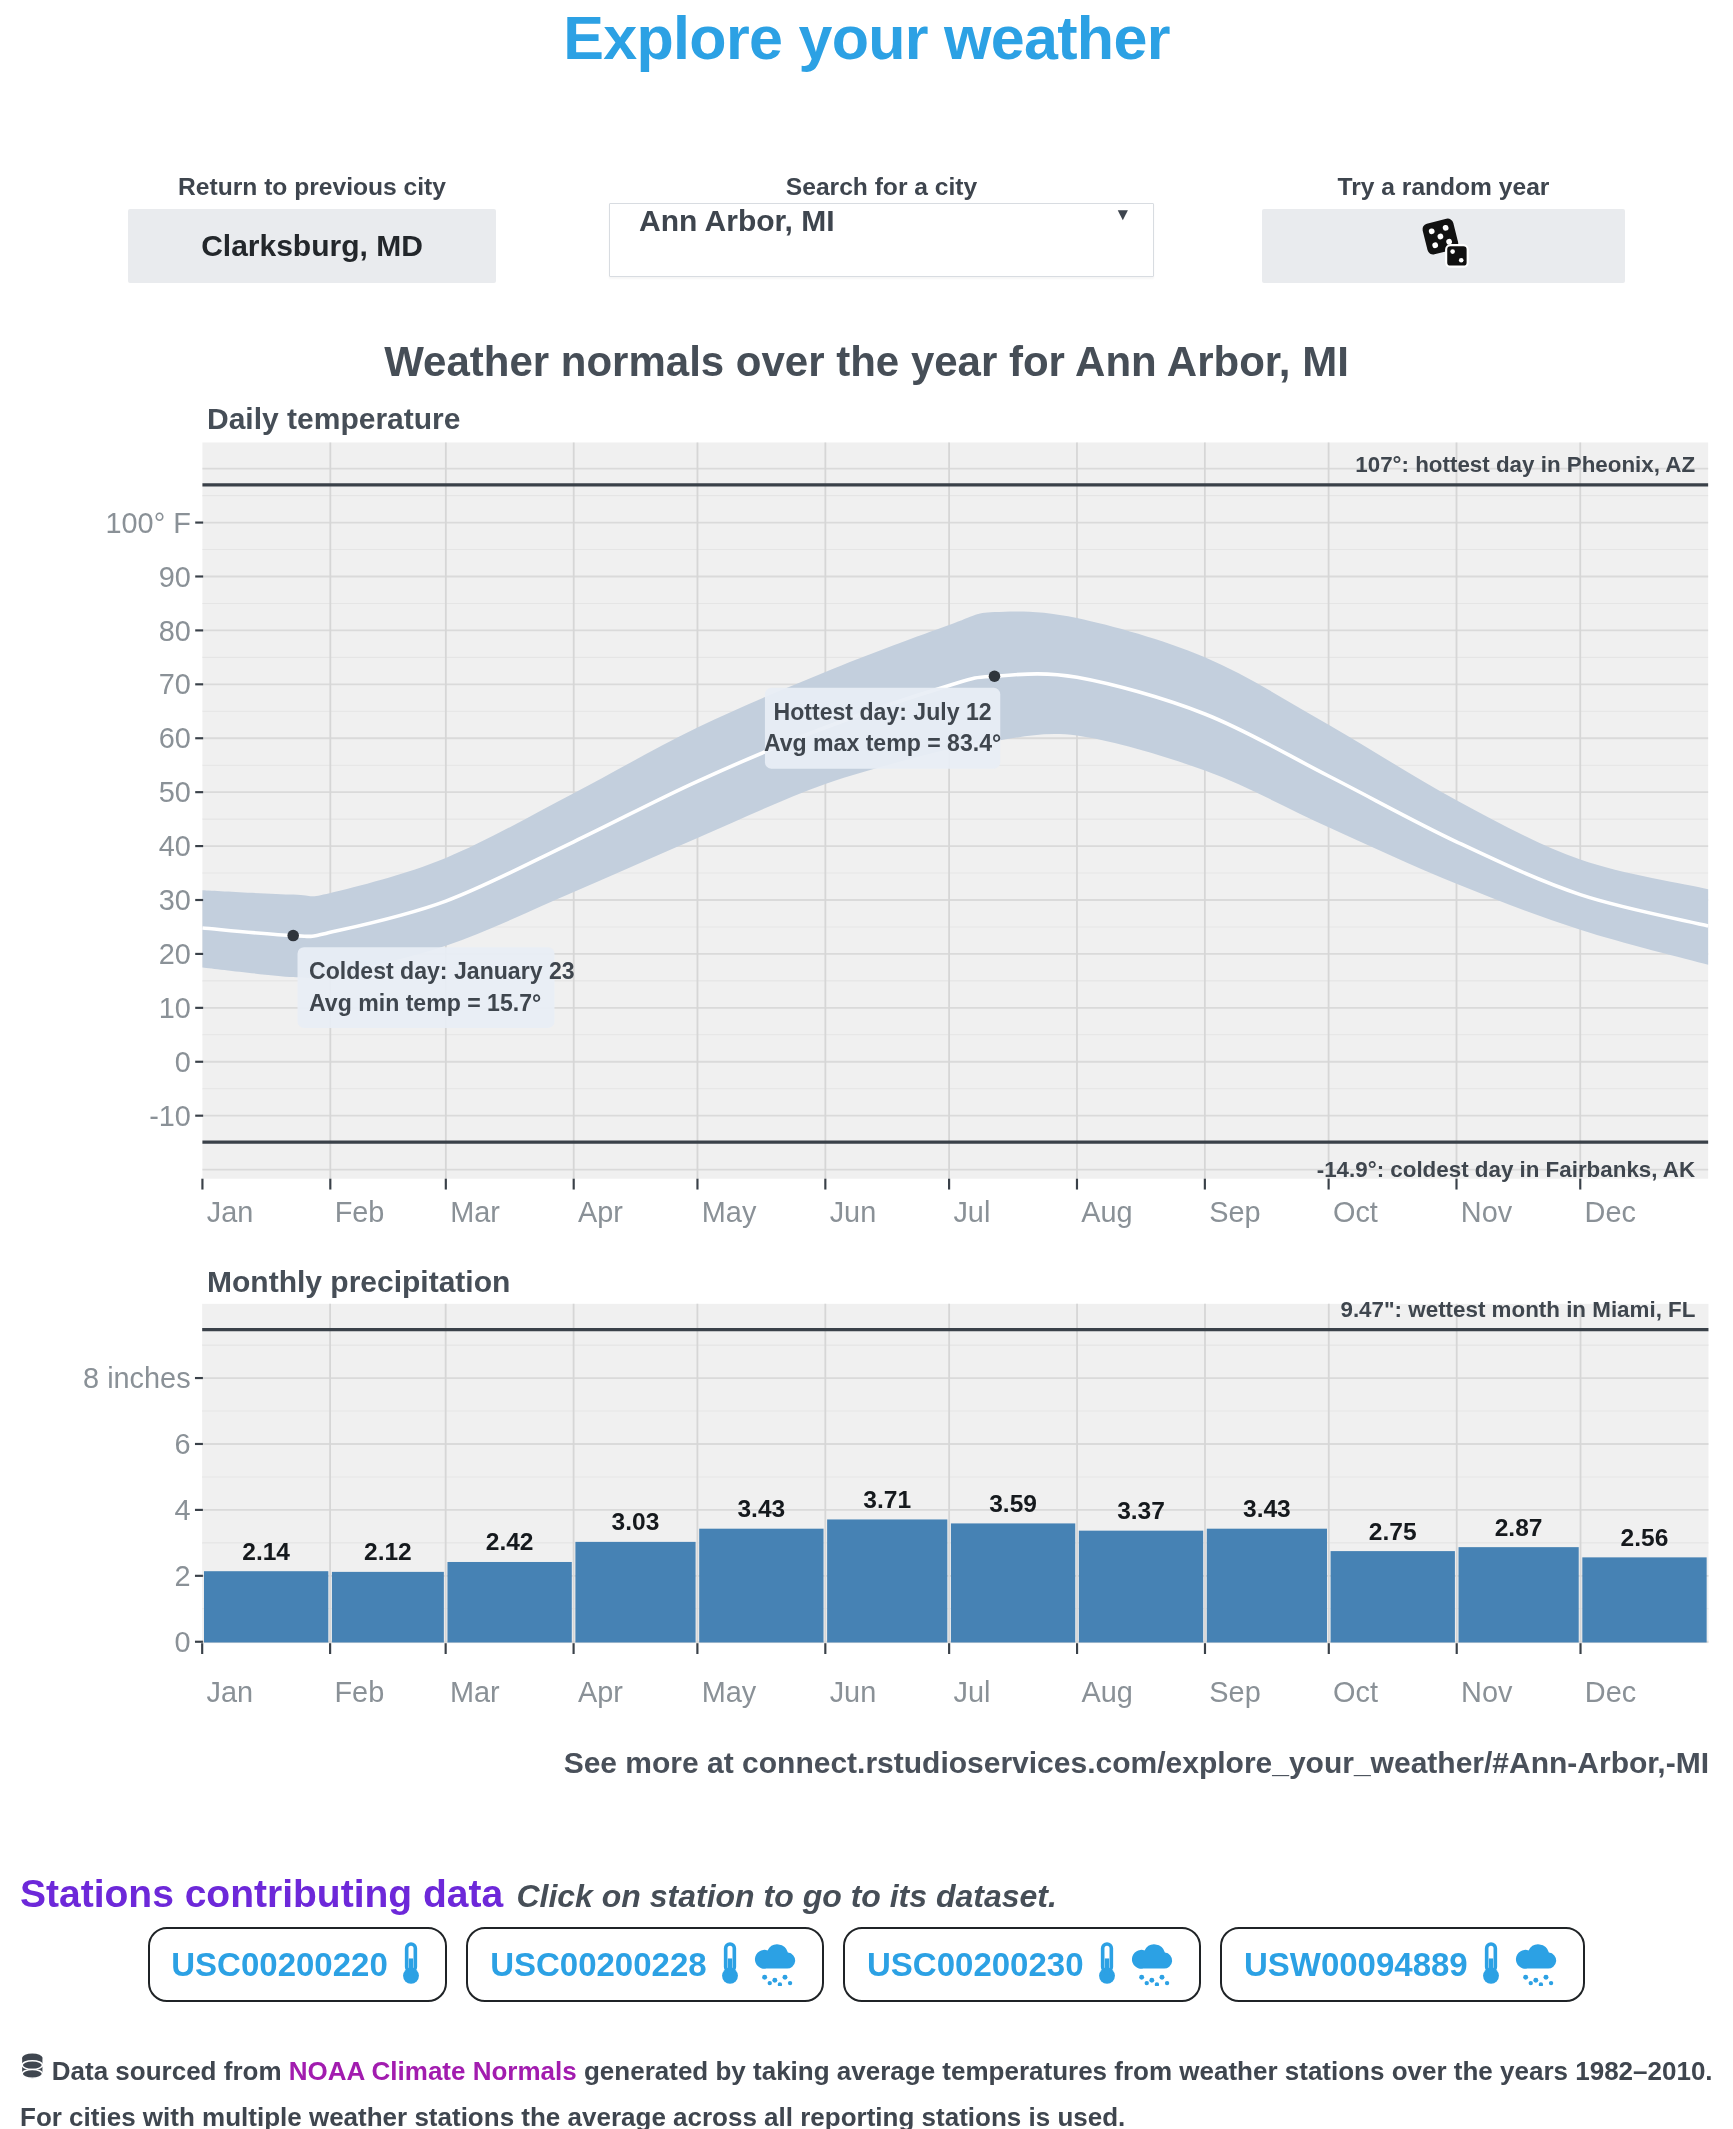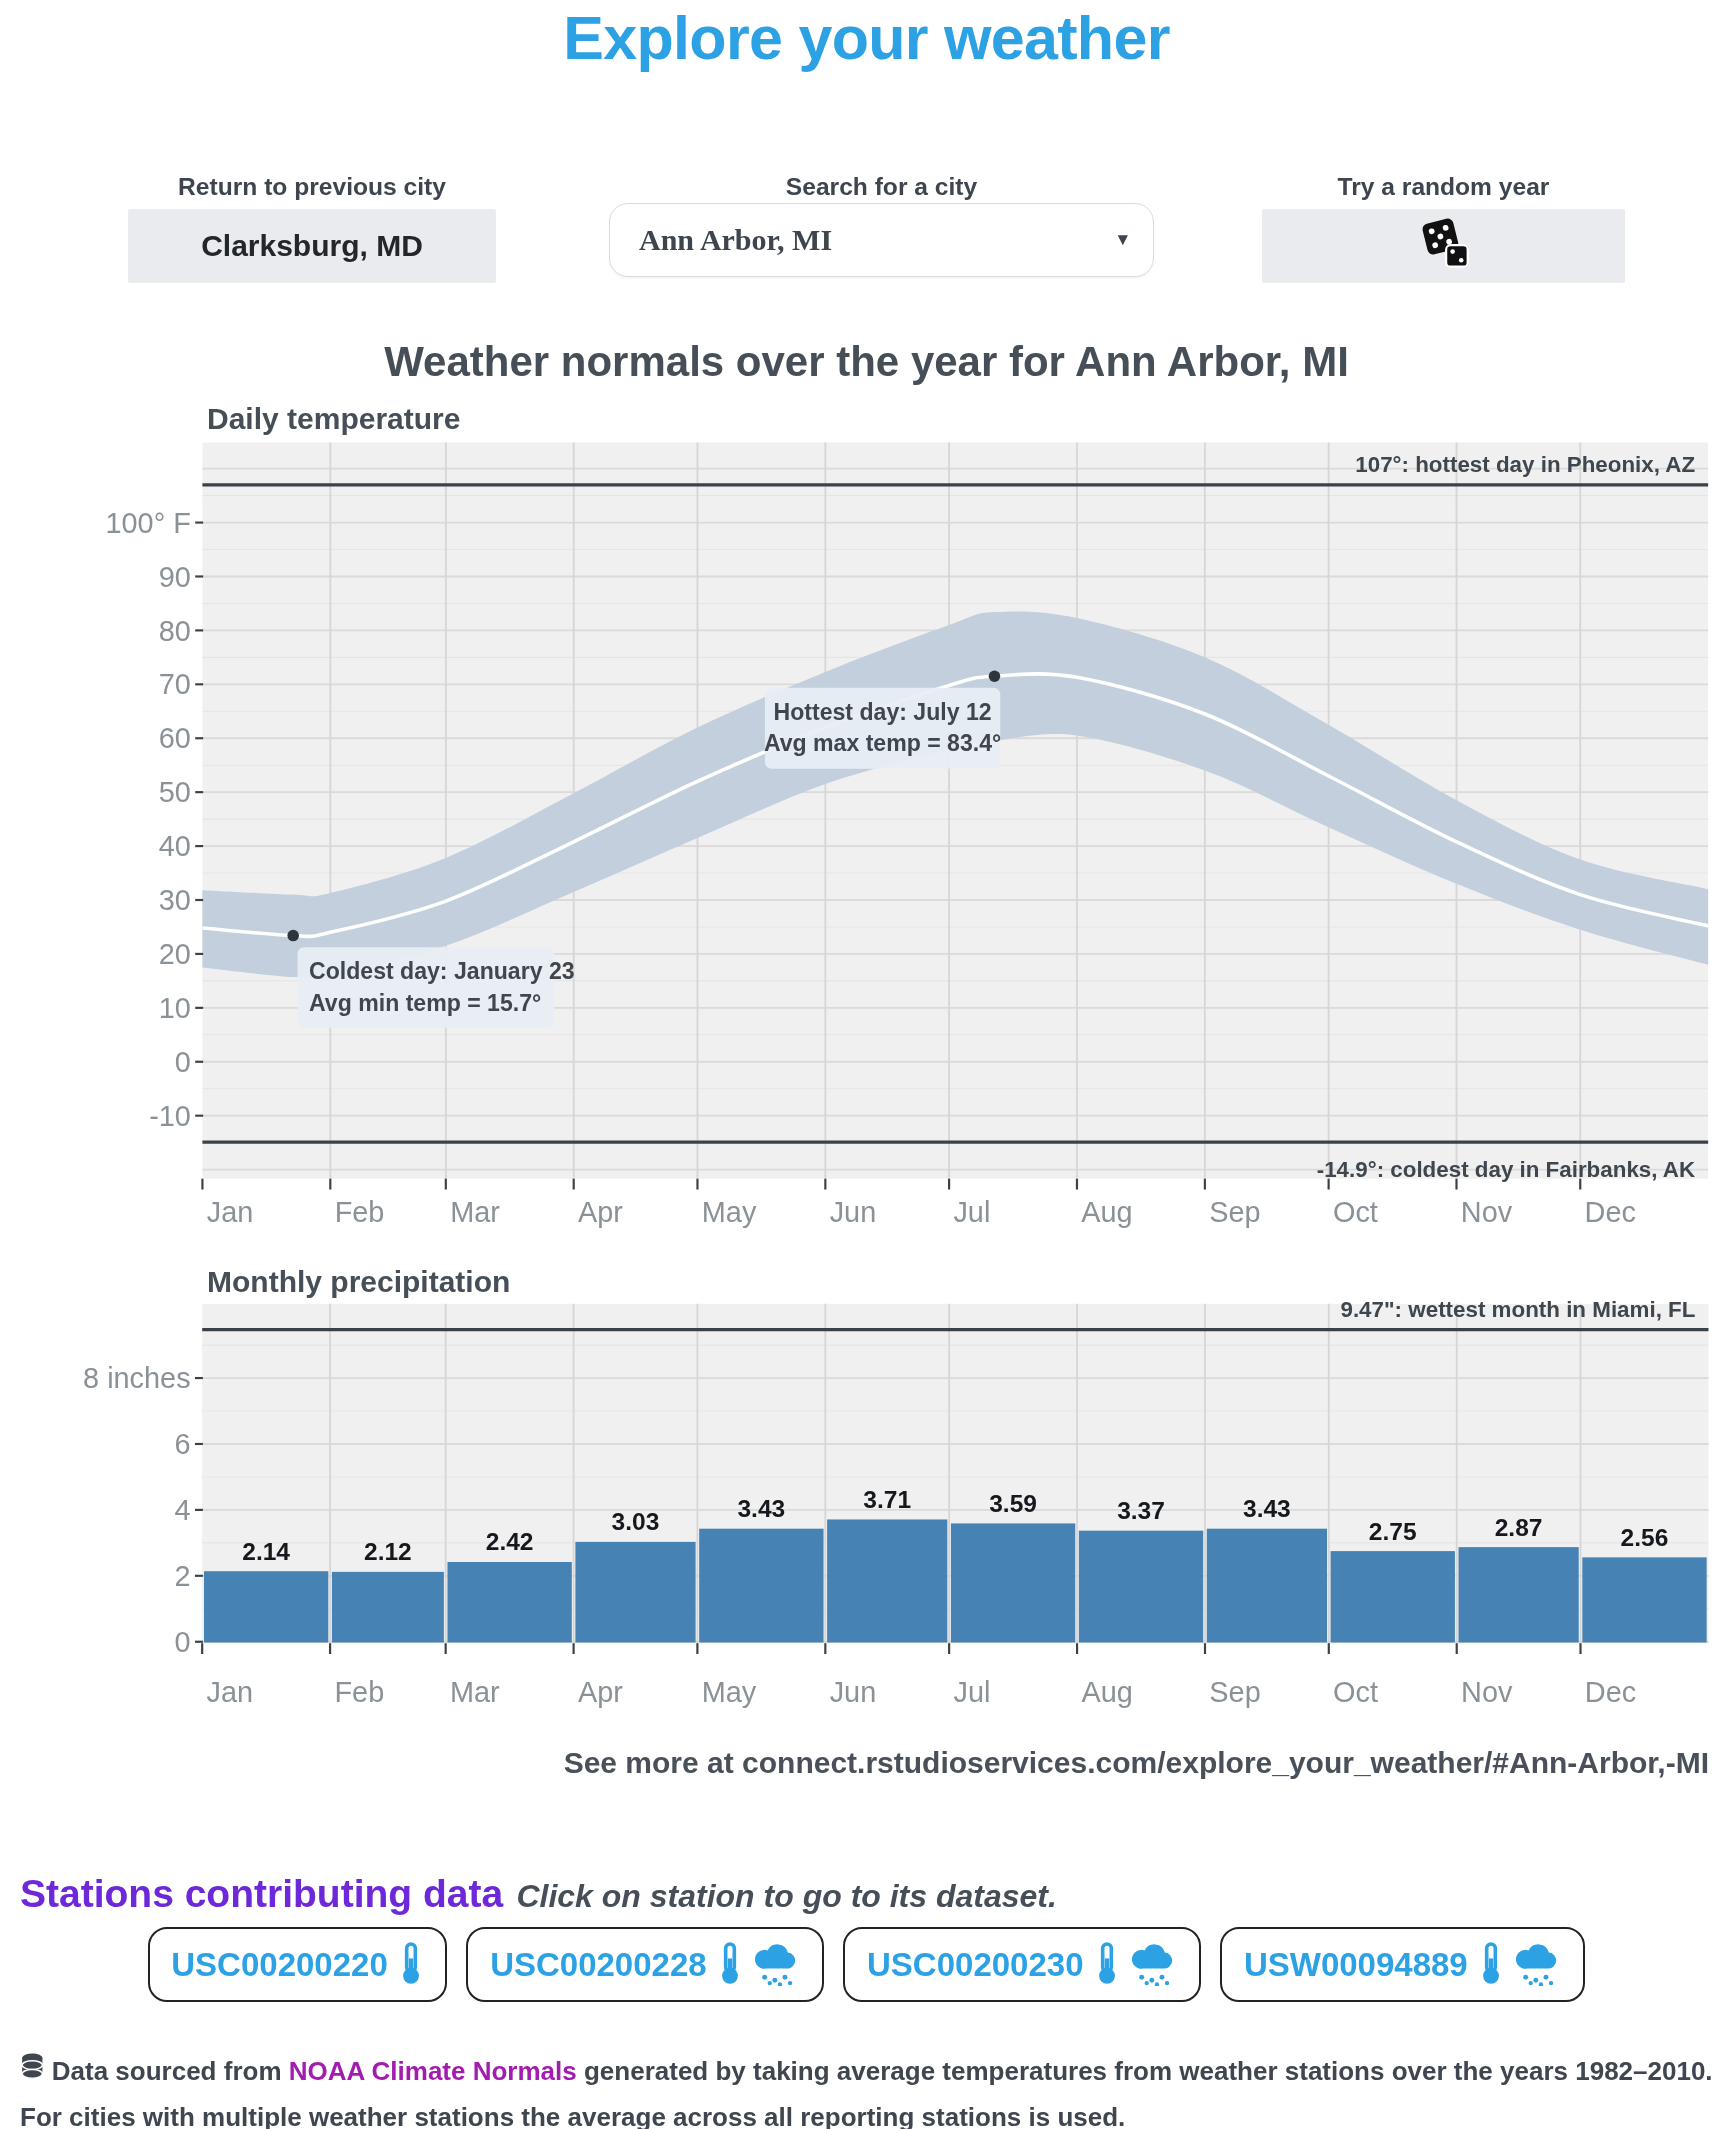--- a/index.html
+++ b/index.html
@@ -11,23 +11,23 @@
 
   .controls{position:absolute;top:173px;left:0;width:100%;height:123px;}
   .ctrl{position:absolute;text-align:center;}
   .ctrl-label{font-size:24.6px;font-weight:700;color:#3E454E;margin-bottom:2px;}
   .ctrl-prev{left:128px;width:368px;}
   .ctrl-search{left:609px;width:545px;}
   .ctrl-random{left:1262px;width:363px;}
   .gray-btn{height:74px;background:#E9EBEE;border:none;border-radius:2px;width:100%;
     font-family:inherit;font-size:30px;font-weight:700;color:#23272B;cursor:pointer;
     display:flex;align-items:center;justify-content:center;margin-top:8px;}
-  .select-box{height:74px;background:#fff;border:1.4px solid #D8DCE1;border-radius:19px;width:100%;
-    box-sizing:border-box;display:flex;align-items:center;padding:0 21.7px 0 29px;cursor:pointer;
-    box-shadow:0 1.4px 2.2px rgba(0,0,0,0.04);font-family:Liberation Serif, serif;}
+  .select-box{height:74px;background:#fff;border:1.4px solid #D8DCE1;border-radius:1px;width:100%;
+    box-sizing:border-box;display:flex;padding:0 21.7px 0 29px;cursor:pointer;
+    box-shadow:0 1.4px 2.2px rgba(0,0,0,0.04);}
   .select-value{flex:1;text-align:left;font-size:30px;font-weight:700;color:#3E454E;}
   .caret{font-size:17.3px;color:#3E454E;}
 
   .section-title{position:absolute;top:338px;left:0;width:100%;text-align:center;
     font-size:42px;font-weight:700;color:#464E57;}
   .chart-sub{position:absolute;left:207px;font-size:30px;font-weight:700;color:#464E57;}
   #temp-sub{top:402px;}
   #precip-sub{top:1265px;}
   svg.chart{position:absolute;left:0;display:block;}
   #temp-svg{top:441px;}

